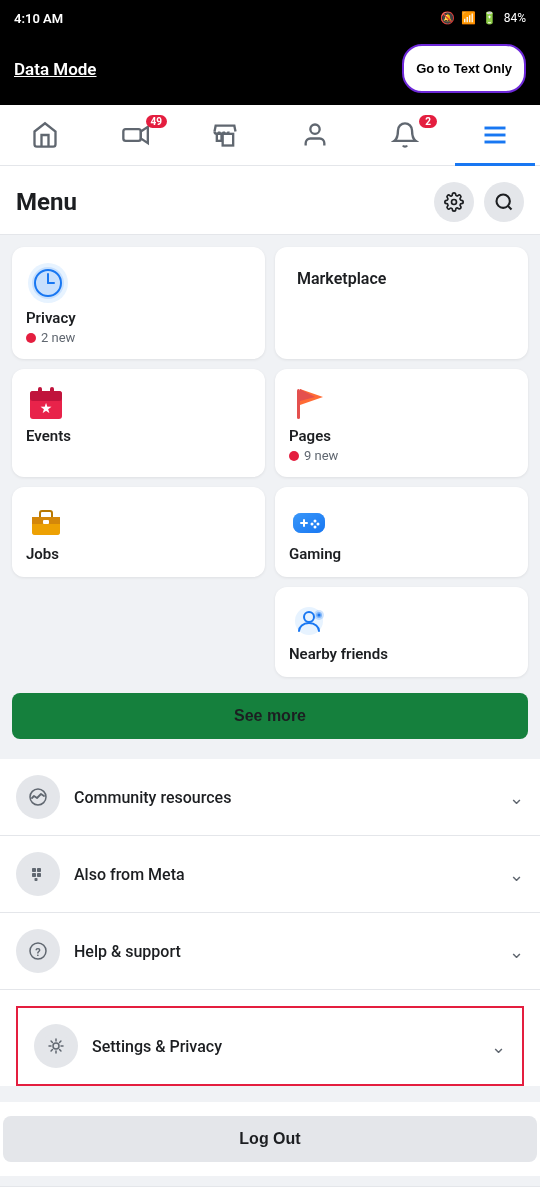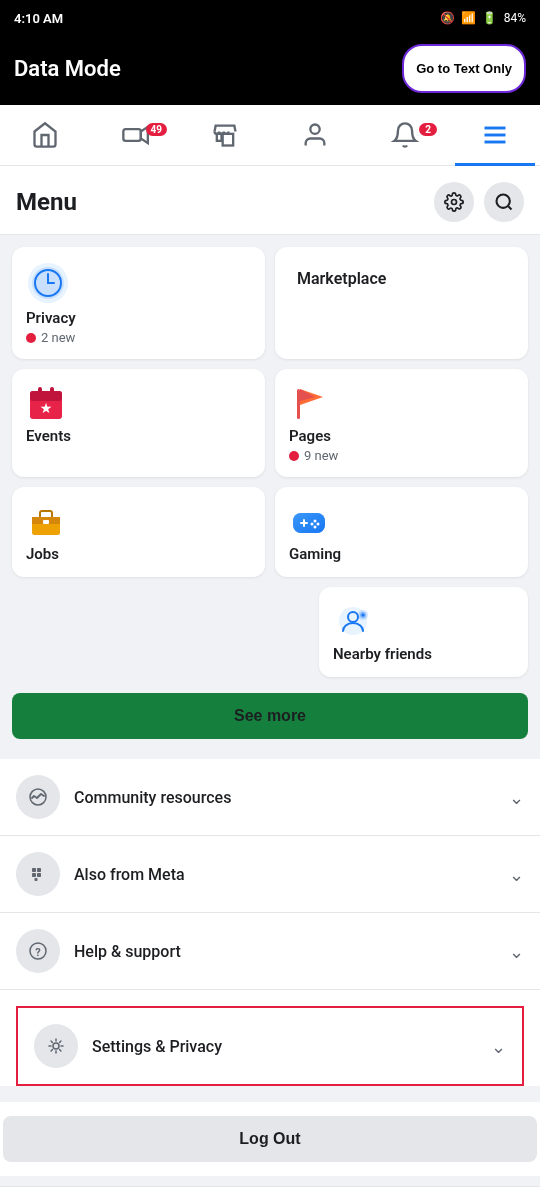--- a/index.html
+++ b/index.html
@@ -27,21 +27,21 @@
 
     
     .data-mode-bar {
       background: #000;
       color: #fff;
       display: flex;
       align-items: center;
       justify-content: space-between;
       padding: 8px 14px 12px;
     }
-    .data-mode-title { font-size: 22px; font-weight: 600; }
+    .data-mode-title { font-size: 17px; font-weight: 600; text-decoration: underline; }
     .data-mode-buttons { display: flex; gap: 8px; }
     .btn-buy-data {
       border: 2px solid #fff;
       background: transparent;
       color: #fff;
       border-radius: 20px;
       padding: 5px 12px;
       font-size: 13px;
       display: flex;
       align-items: center;
@@ -78,21 +78,21 @@
     .nav-active-line {
       position: absolute;
       bottom: -9px;
       left: 0;
       right: 0;
       height: 3px;
       background: #1877f2;
     }
     .badge {
       position: absolute;
-      top: 10px;
+      top: 2px;
       right: 8px;
       background: #e41e3f;
       color: #fff;
       border-radius: 10px;
       font-size: 10px;
       font-weight: 700;
       padding: 1px 5px;
       min-width: 18px;
       text-align: center;
     }
@@ -433,21 +433,21 @@
         <rect x="11" y="21" width="8" height="2" rx="1" fill="#fff"></rect>
         <circle cx="26" cy="20" r="1.5" fill="#fff"></circle>
         <circle cx="29" cy="23" r="1.5" fill="#fff"></circle>
         <circle cx="26" cy="26" r="1.5" fill="#fff"></circle>
         <circle cx="23" cy="23" r="1.5" fill="#fff"></circle>
       </svg>
     </div>
     <div class="menu-card-title">Gaming</div>
   </div>
 
-  <div style="grid-column: 2; margin-left: 44px;" class="menu-card">
+  <div style="grid-column: 2;" class="menu-card">
     <div>
       <svg width="40" height="40" viewBox="0 0 40 40">
 
         <circle cx="20" cy="20" r="14" fill="#e7f3ff"></circle>
         <circle cx="20" cy="16" r="5" fill="none" stroke="#1877f2" stroke-width="2"></circle>
         <path d="M20 22 C14 22 10 26 10 30" fill="none" stroke="#1877f2" stroke-width="2" stroke-linecap="round"></path>
         <path d="M20 22 C26 22 30 26 30 30" fill="none" stroke="#1877f2" stroke-width="2" stroke-linecap="round"></path>
         <circle cx="30" cy="14" r="5" fill="#1877f2" opacity="0.2"></circle>
         <circle cx="30" cy="14" r="3" fill="#1877f2" opacity="0.4"></circle>
         <circle cx="30" cy="14" r="1.5" fill="#1877f2"></circle>

